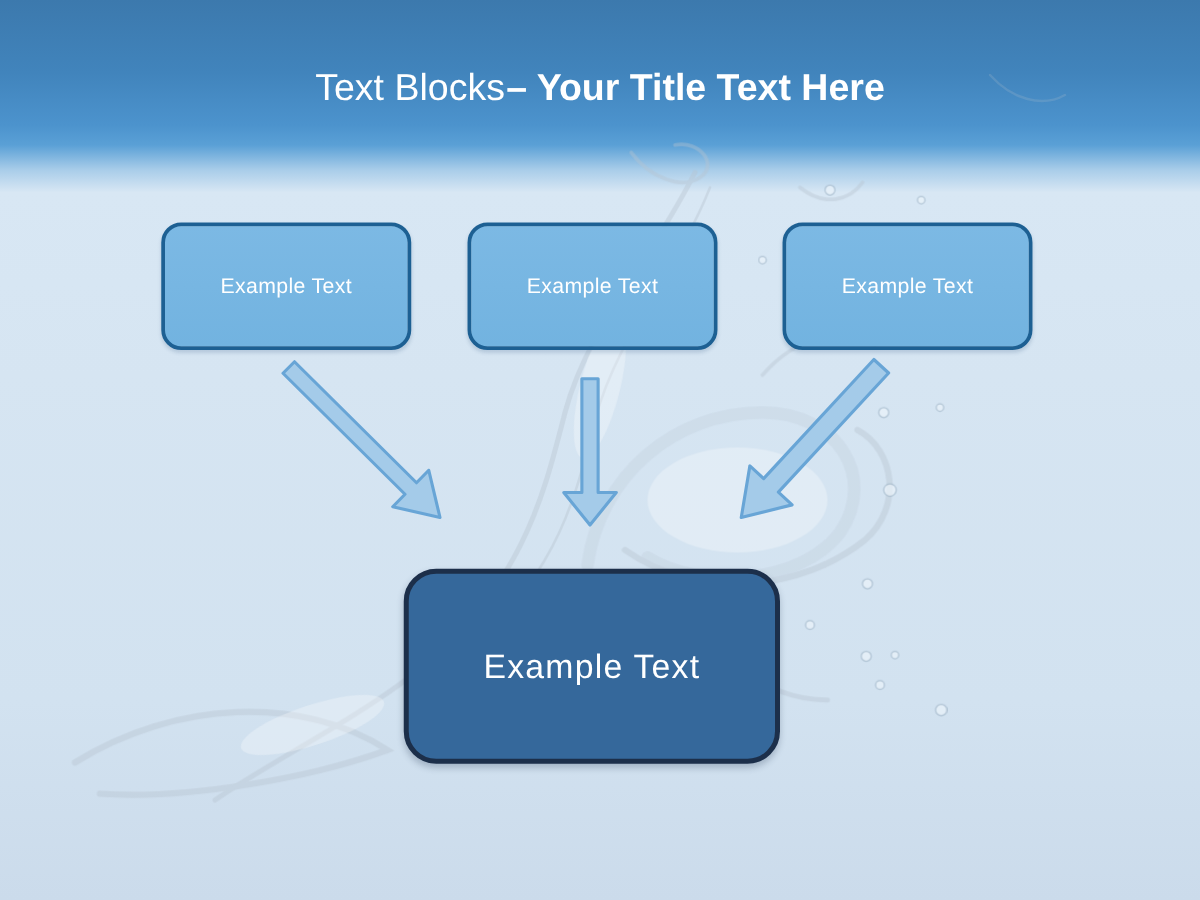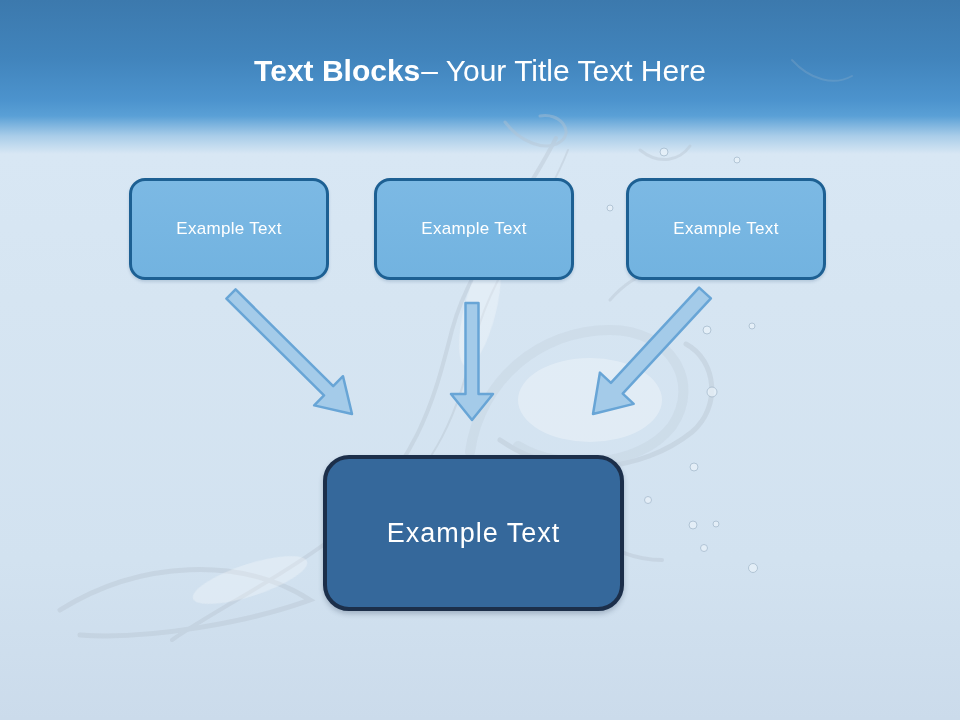--- a/index.html
+++ b/index.html
@@ -19,22 +19,22 @@
       #d2e2f0 560px,
       #cbdbeb 720px);
   }
   .title{
     position:absolute;top:52px;left:0;width:100%;
     text-align:center;
     color:var(--title-color,#ffffff);
     font-size:30px;line-height:38px;
     white-space:nowrap;
   }
-  .title .primary{font-weight:700;margin-right:1px;}
-  .title .secondary{font-weight:400;}
+  .title .primary{font-weight:400;margin-right:1px;}
+  .title .secondary{font-weight:700;}
   .splash{position:absolute;left:0;top:0;pointer-events:none;}
   .top-box{
     position:absolute;top:178px;width:200px;height:102px;
     box-sizing:border-box;
     background:linear-gradient(180deg,#7cb9e4,var(--box-fill,#72b3e0));
     border:3px solid var(--box-border,#1d6093);
     border-radius:16px;
     display:flex;align-items:center;justify-content:center;
     color:#ffffff;font-size:17px;letter-spacing:.3px;
     box-shadow:0 2px 3px rgba(40,80,120,.18);

